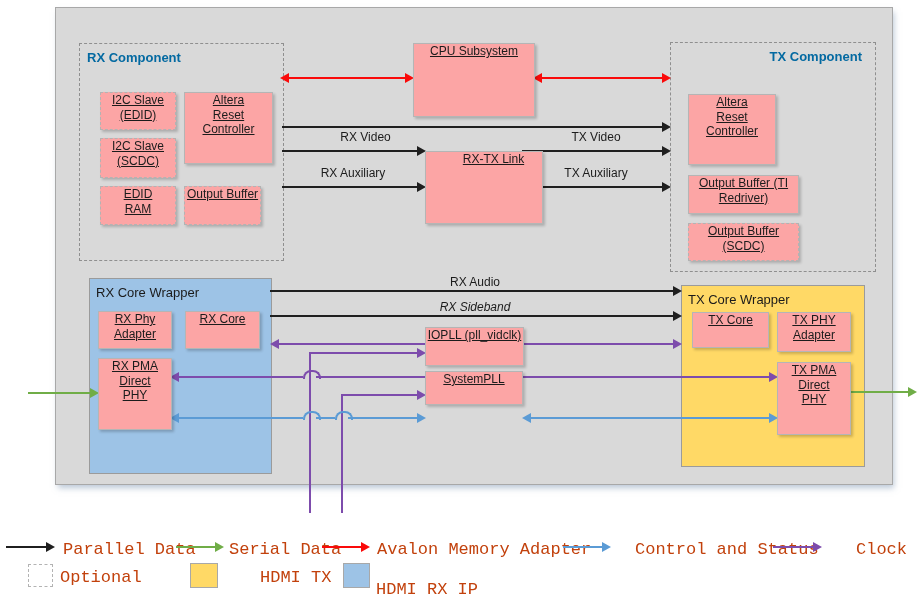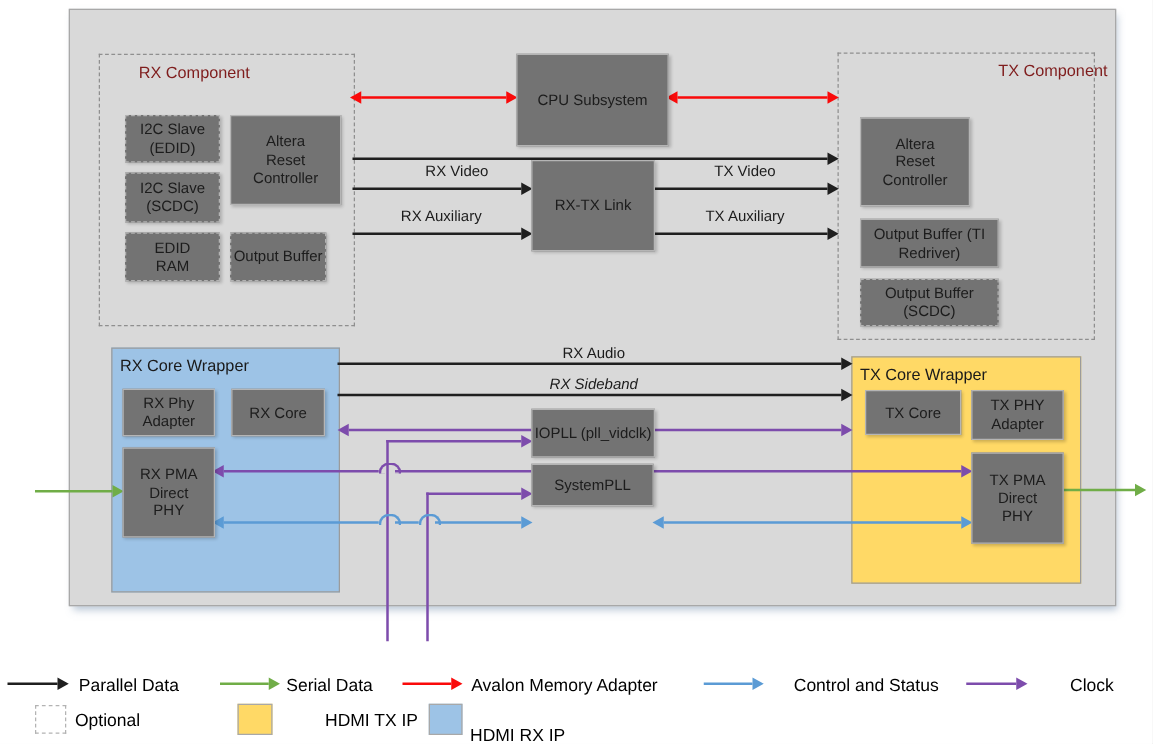--- a/index.html
+++ b/index.html
@@ -2,44 +2,44 @@
 <html><head>
 <meta charset="utf-8">
 <style>
   html,body{margin:0;padding:0;background:#ffffff;}
   .stage{position:relative;width:922px;height:595px;background:#ffffff;
          font-family:"Liberation Sans",sans-serif;overflow:hidden;}
   .outer{position:absolute;left:55px;top:7px;width:836px;height:476px;
          background:#d9d9d9;border:1px solid #a8a8a8;
          box-shadow:2px 4px 6px -1px rgba(120,145,175,.5);}
   .region{position:absolute;border:1px dashed #8f8f8f;}
-  .region-title{position:absolute;font-size:13px;font-weight:normal;color:#7f1d1d;white-space:nowrap;margin-left:24px;}
+  .region-title{position:absolute;font-size:13px;font-weight:bold;color:#0369a1;white-space:nowrap;}
   .wrapper{position:absolute;border:1px solid #9b9b9b;}
   .wrap-title{position:absolute;font-size:13px;color:#1a1a1a;white-space:nowrap;}
-  .box{position:absolute;background:#737373;display:flex;align-items:center;justify-content:center;
+  .box{position:absolute;background:#fca5a5;display:flex;justify-content:center;
        text-align:center;font-size:12px;line-height:1.22;color:#1c1c1c;
-       border:1px solid #b5b5b5;box-shadow:1.5px 1.5px 2.5px rgba(0,0,0,.2);}
+       border:1px solid #b5b5b5;box-shadow:1.5px 1.5px 2.5px rgba(0,0,0,.2);text-decoration:underline;}
   .box.dashedb{border:1px dashed #b3b3b3;}
   .w62 span{display:inline-block;max-width:62px;}
   .w50 span{display:inline-block;max-width:50px;}
   .w40 span{display:inline-block;max-width:40px;}
   .w66 span{display:inline-block;max-width:66px;}
   .line{position:absolute;height:2px;background:currentColor;}
   .vl{position:absolute;width:2px;background:currentColor;}
   .ah{position:absolute;width:0;height:0;}
   .ah.r{border-top:5px solid transparent;border-bottom:5px solid transparent;
         border-left:9px solid currentColor;right:-9px;top:50%;margin-top:-5px;}
   .ah.l{border-top:5px solid transparent;border-bottom:5px solid transparent;
         border-right:9px solid currentColor;left:-9px;top:50%;margin-top:-5px;}
   .patch{position:absolute;background:#d9d9d9;}
   .arc{position:absolute;border:2px solid currentColor;border-bottom:none;
        border-radius:8px 8px 0 0;background:transparent;}
   .siglabel{position:absolute;font-size:12px;color:#1c1c1c;white-space:nowrap;
             transform:translateX(-50%);}
-  .lg-label{position:absolute;font-size:14px;color:#000000;white-space:nowrap;}
+  .lg-label{position:absolute;font-size:17px;color:#c2410c;white-space:nowrap;font-family:Liberation Mono, monospace;}
   .sw{position:absolute;}
   .c-par{color:#1f1f1f}.c-ser{color:#70ad47}.c-av{color:#fa0a0a}
   .c-ctl{color:#5b9bd5}.c-clk{color:#7d4cac}
 </style>
 </head>
 <body>
 
 <div class="stage">
 
   <div class="outer"></div>
@@ -141,21 +141,21 @@
   <div class="box w62" style="left:184px;top:92px;width:87px;height:70px;">
       <span>Altera Reset Controller</span>
     </div>
   <div class="box dashedb" style="left:184px;top:186px;width:75px;height:37px;">
       <span>Output Buffer</span>
     </div>
 
   <div class="box" style="left:413px;top:43px;width:120px;height:72px;">
       <span>CPU Subsystem</span>
     </div>
-  <div class="box" style="left:425px;top:128px;width:97px;height:71px;">
+  <div class="box" style="left:425px;top:151px;width:97px;height:71px;padding-left:19px;">
       <span>RX-TX Link</span>
     </div>
 
   <div class="box w62" style="left:688px;top:94px;width:86px;height:69px;">
       <span>Altera Reset Controller</span>
     </div>
   <div class="box" style="left:688px;top:175px;width:109px;height:37px;">
       <span>Output Buffer (TI Redriver)</span>
     </div>
   <div class="box dashedb" style="left:688px;top:223px;width:109px;height:36px;">

